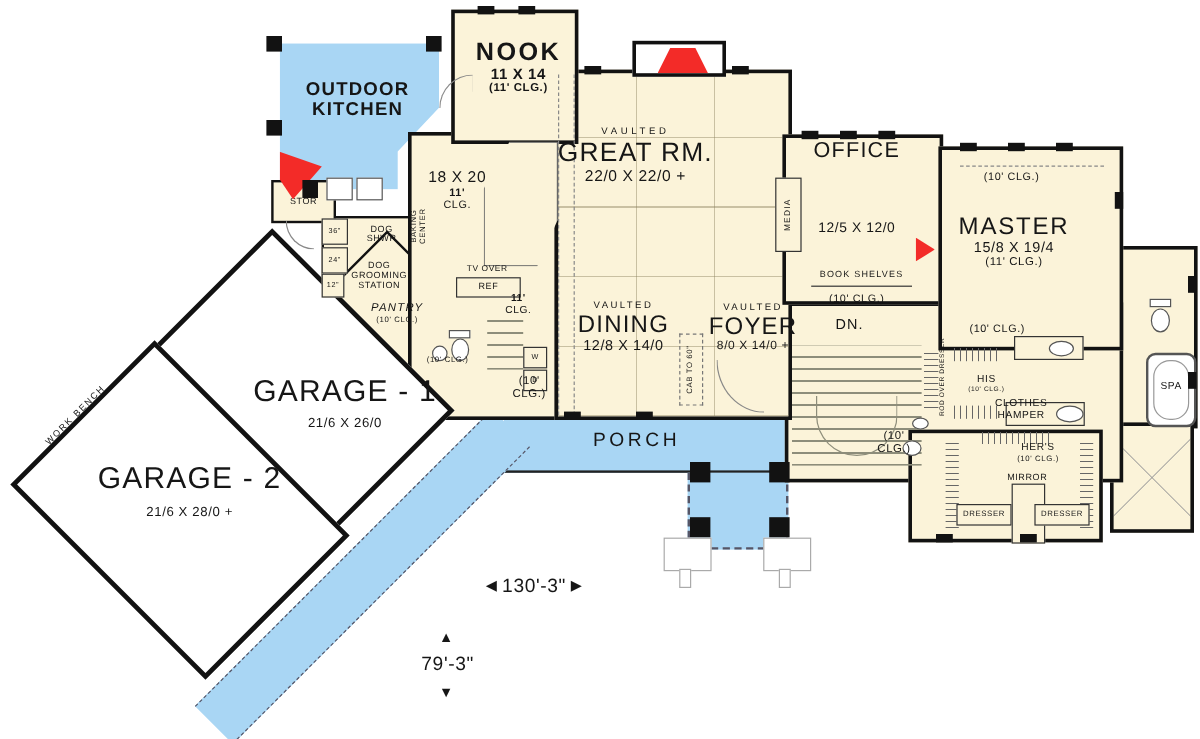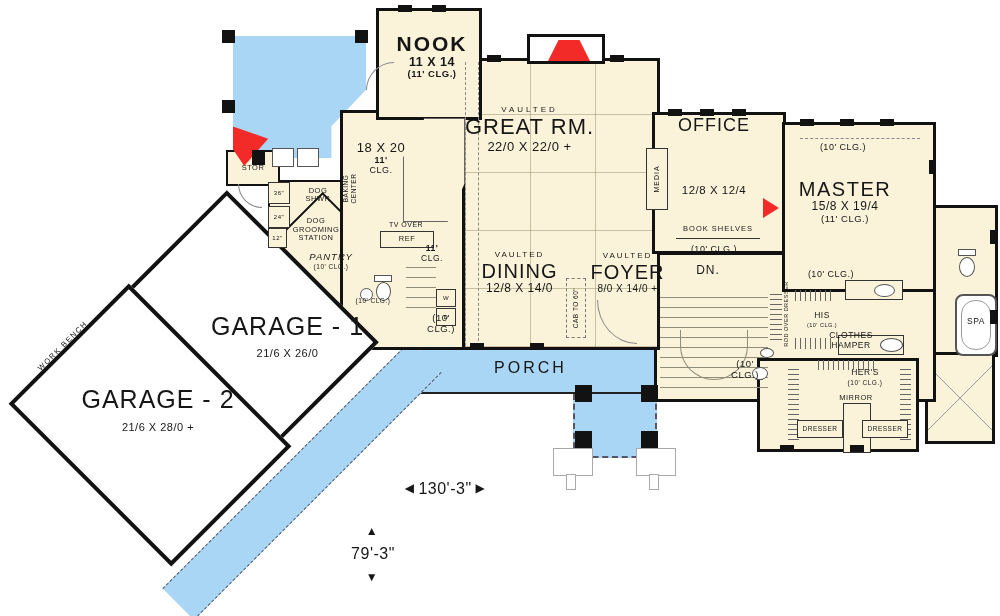--- a/index.html
+++ b/index.html
@@ -141,20 +141,24 @@
   <div class="tick" style="left:840px;top:119px;width:14px;height:7px;"></div>
   <div class="tick" style="left:880px;top:119px;width:14px;height:7px;"></div>
   <div class="tick" style="left:929px;top:160px;width:7px;height:14px;"></div>
   <div class="tick" style="left:990px;top:230px;width:7px;height:14px;"></div>
   <div class="tick" style="left:990px;top:310px;width:7px;height:14px;"></div>
   <div class="tick" style="left:470px;top:343px;width:14px;height:7px;"></div>
   <div class="tick" style="left:530px;top:343px;width:14px;height:7px;"></div>
   <div class="tick" style="left:780px;top:445px;width:14px;height:7px;"></div>
   <div class="tick" style="left:850px;top:445px;width:14px;height:7px;"></div>
 
+  <div class="lbl" style="left:243px;top:62px;width:110px;height:42px;font-size:15.5px;font-weight:600;letter-spacing:1px;">
+    <span>OUTDOOR</span>
+    <span>KITCHEN</span>
+  </div>
 
   <div class="lbl" style="left:382px;top:26px;width:100px;height:60px;font-weight:bold;">
     <span style="font-size:21px;letter-spacing:2px;">NOOK</span>
     <span style="font-size:12.5px;">11 X 14</span>
     <span style="font-size:9.5px;">(11' CLG.)</span>
   </div>
 
   <div class="lbl" style="left:350px;top:136px;width:62px;height:44px;">
     <span style="font-size:13px;">18 X 20</span>
     <span style="font-size:9px;font-weight:600;">11'</span>
@@ -174,21 +178,21 @@
   </div>
 
   <div class="lbl" style="left:580px;top:248px;width:95px;height:50px;">
     <span style="font-size:8px;letter-spacing:2px;">VAULTED</span>
     <span style="font-size:20px;letter-spacing:1px;">FOYER</span>
     <span style="font-size:10px;">8/0 X 14/0 +</span>
   </div>
 
   <div class="lbl" style="left:658px;top:156px;width:112px;height:58px;gap:48px;">
     <span style="font-size:18px;letter-spacing:1px;">OFFICE</span>
-    <span style="font-size:11.5px;">12/8 X 12/4</span>
+    <span style="font-size:11.5px;">12/5 X 12/0</span>
     <span style="font-size:9px;">(10' CLG.)</span>
   </div>
   <div class="lbl" style="left:668px;top:224px;width:100px;height:10px;font-size:7.5px;letter-spacing:1px;">BOOK SHELVES</div>
 
   <div class="lbl" style="left:790px;top:168px;width:110px;height:66px;">
     <span style="font-size:20px;letter-spacing:1.5px;">MASTER</span>
     <span style="font-size:12px;">15/8 X 19/4</span>
     <span style="font-size:9.5px;">(11' CLG.)</span>
   </div>
   <div class="lbl" style="left:798px;top:142px;width:90px;height:11px;font-size:9px;">(10' CLG.)</div>

